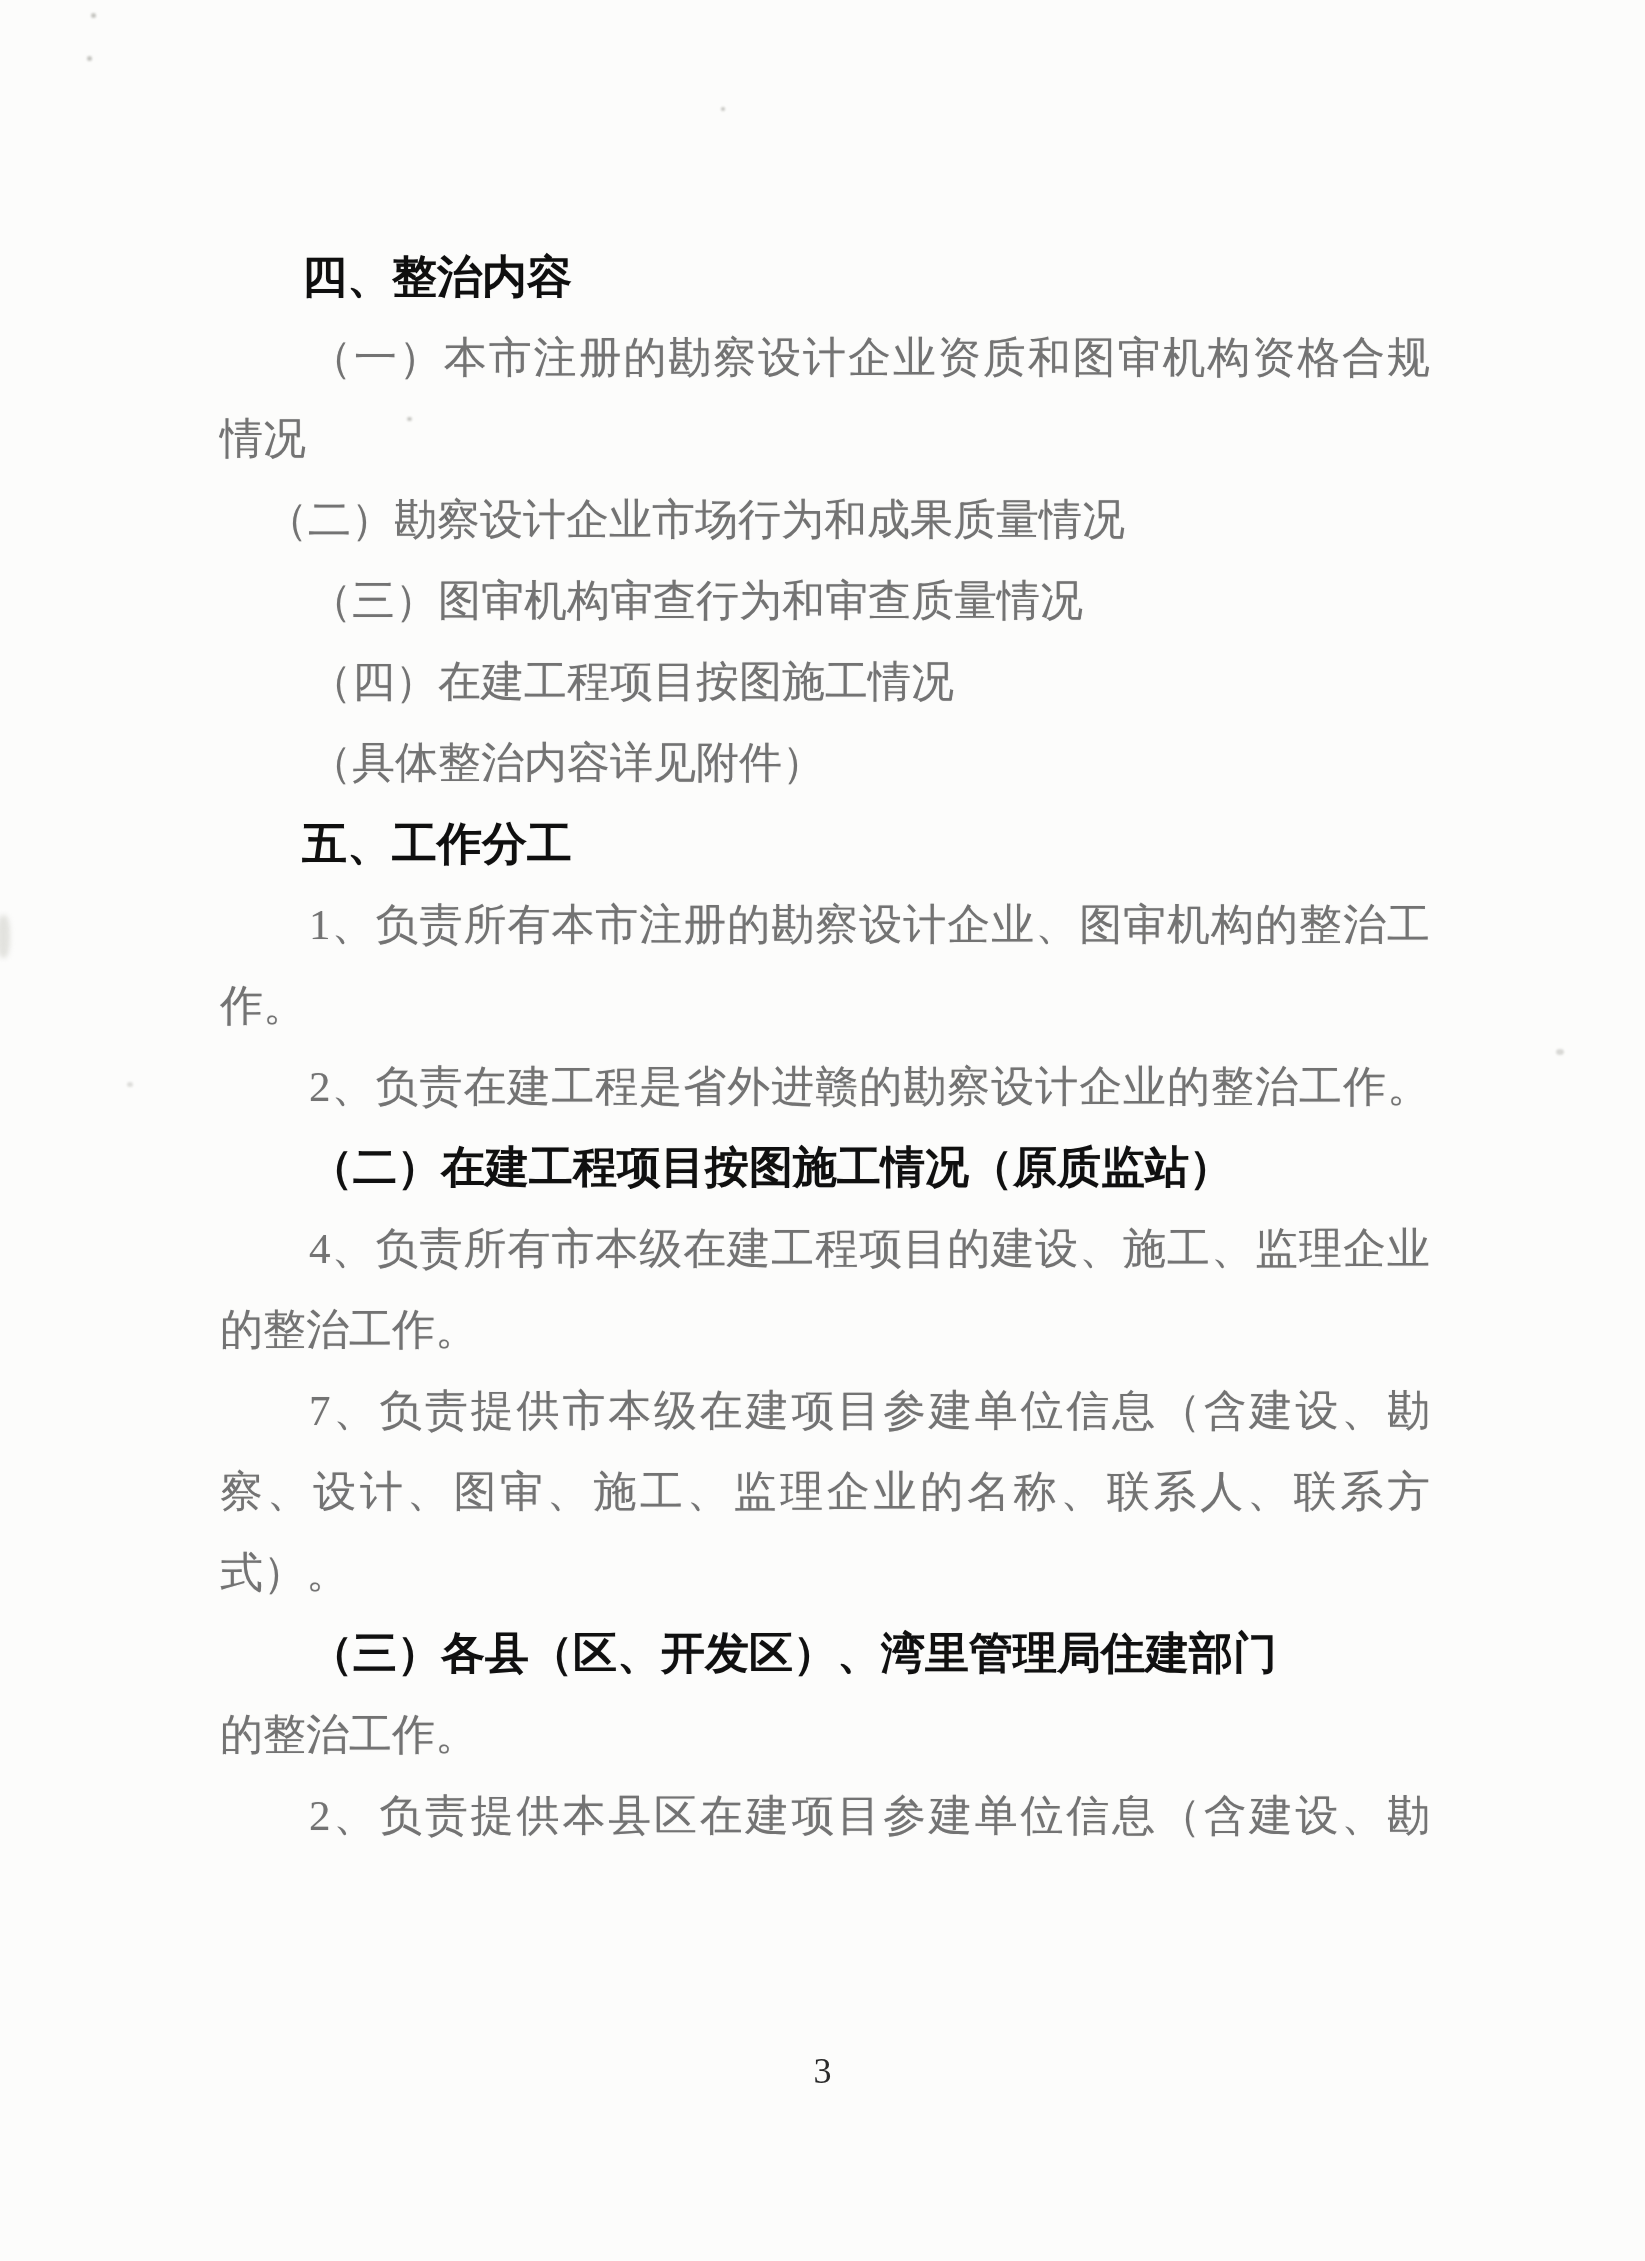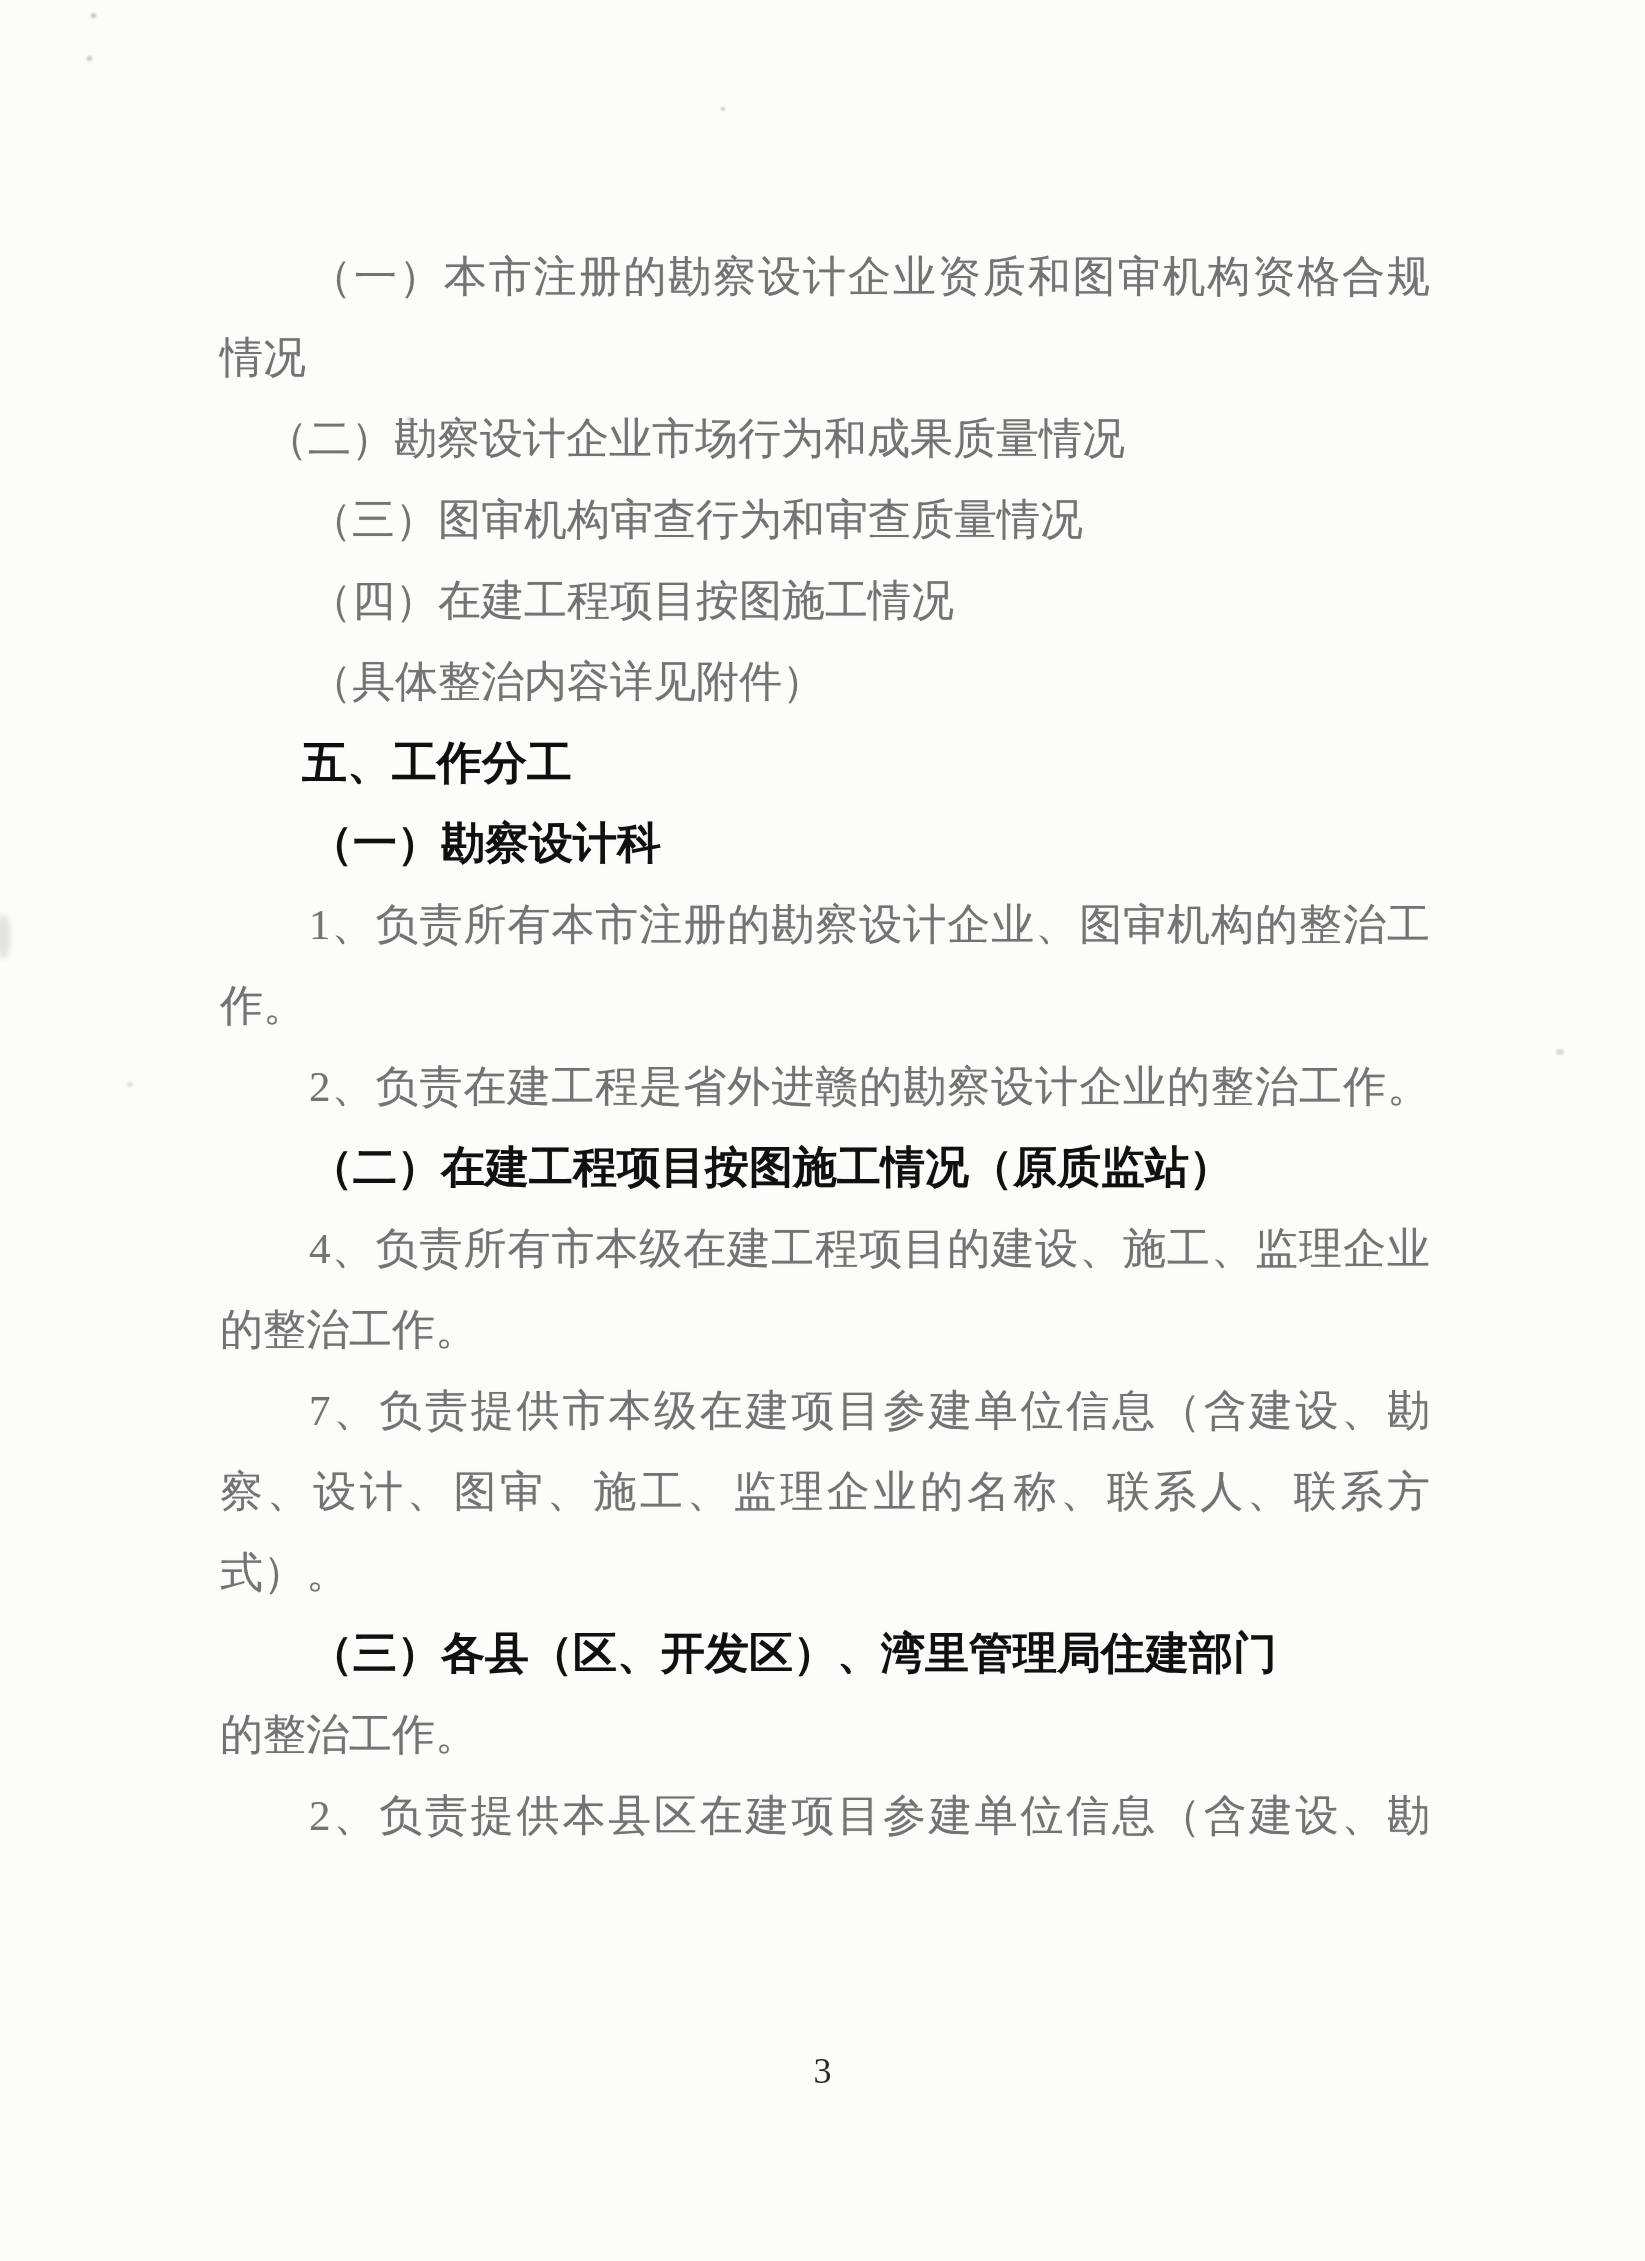--- a/index.html
+++ b/index.html
@@ -32,28 +32,28 @@
   }
   .noise { position:absolute; border-radius:50%; background:#96968f; opacity:.55; filter:blur(0.9px); }
   .smudge { position:absolute; background:#c9c9c2; opacity:.5; filter:blur(2.6px); border-radius:40%; }
 </style>
 </head>
 <body>
 
 <div class="page">
 
   <div class="text-block">
+    <div class="ln h ind-h">四、整治内容</div>
     <div class="ln ind j">（一）本市注册的勘察设计企业资质和图审机构资格合规</div>
     <div class="ln">情况</div>
     <div class="ln ind1">（二）勘察设计企业市场行为和成果质量情况</div>
     <div class="ln ind">（三）图审机构审查行为和审查质量情况</div>
     <div class="ln ind">（四）在建工程项目按图施工情况</div>
     <div class="ln ind">（具体整治内容详见附件）</div>
     <div class="ln h ind-h">五、工作分工</div>
-    <div class="ln hb ind">（一）勘察设计科</div>
     <div class="ln ind j">1、负责所有本市注册的勘察设计企业、图审机构的整治工</div>
     <div class="ln">作。</div>
     <div class="ln ind j">2、负责在建工程是省外进赣的勘察设计企业的整治工作。</div>
     <div class="ln hb ind">（二）在建工程项目按图施工情况（原质监站）</div>
     <div class="ln ind j">4、负责所有市本级在建工程项目的建设、施工、监理企业</div>
     <div class="ln">的整治工作。</div>
     <div class="ln ind j">7、负责提供市本级在建项目参建单位信息（含建设、勘</div>
     <div class="ln j">察、设计、图审、施工、监理企业的名称、联系人、联系方</div>
     <div class="ln">式）。</div>
     <div class="ln hb ind">（三）各县（区、开发区）、湾里管理局住建部门</div>

